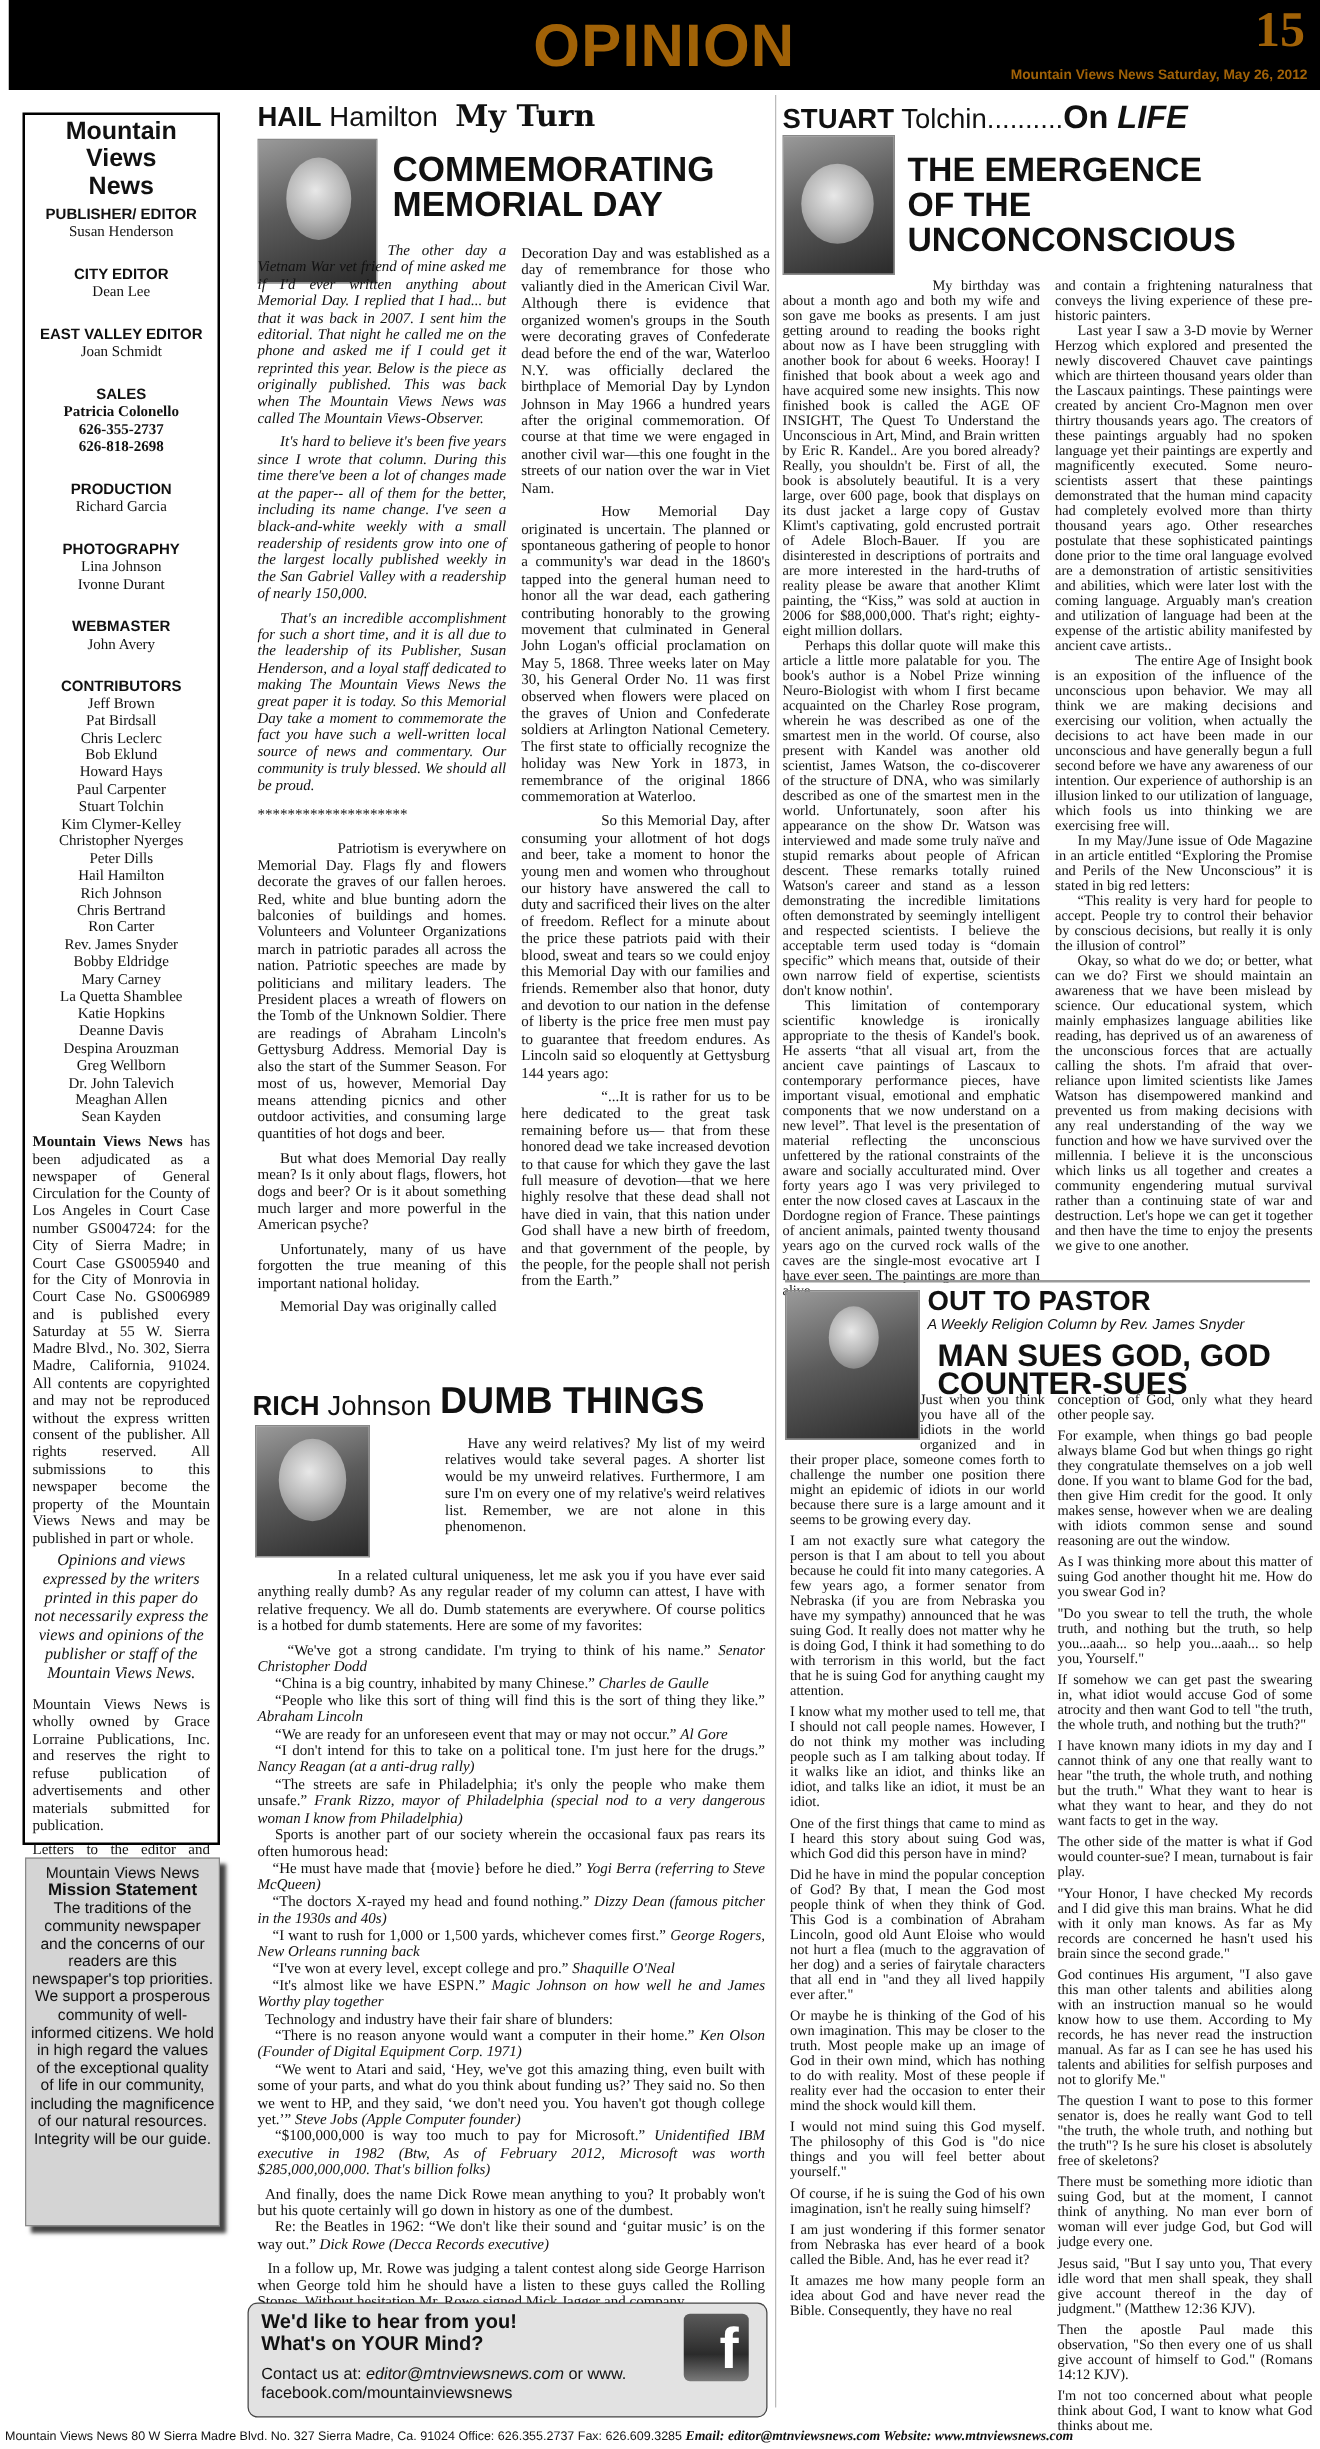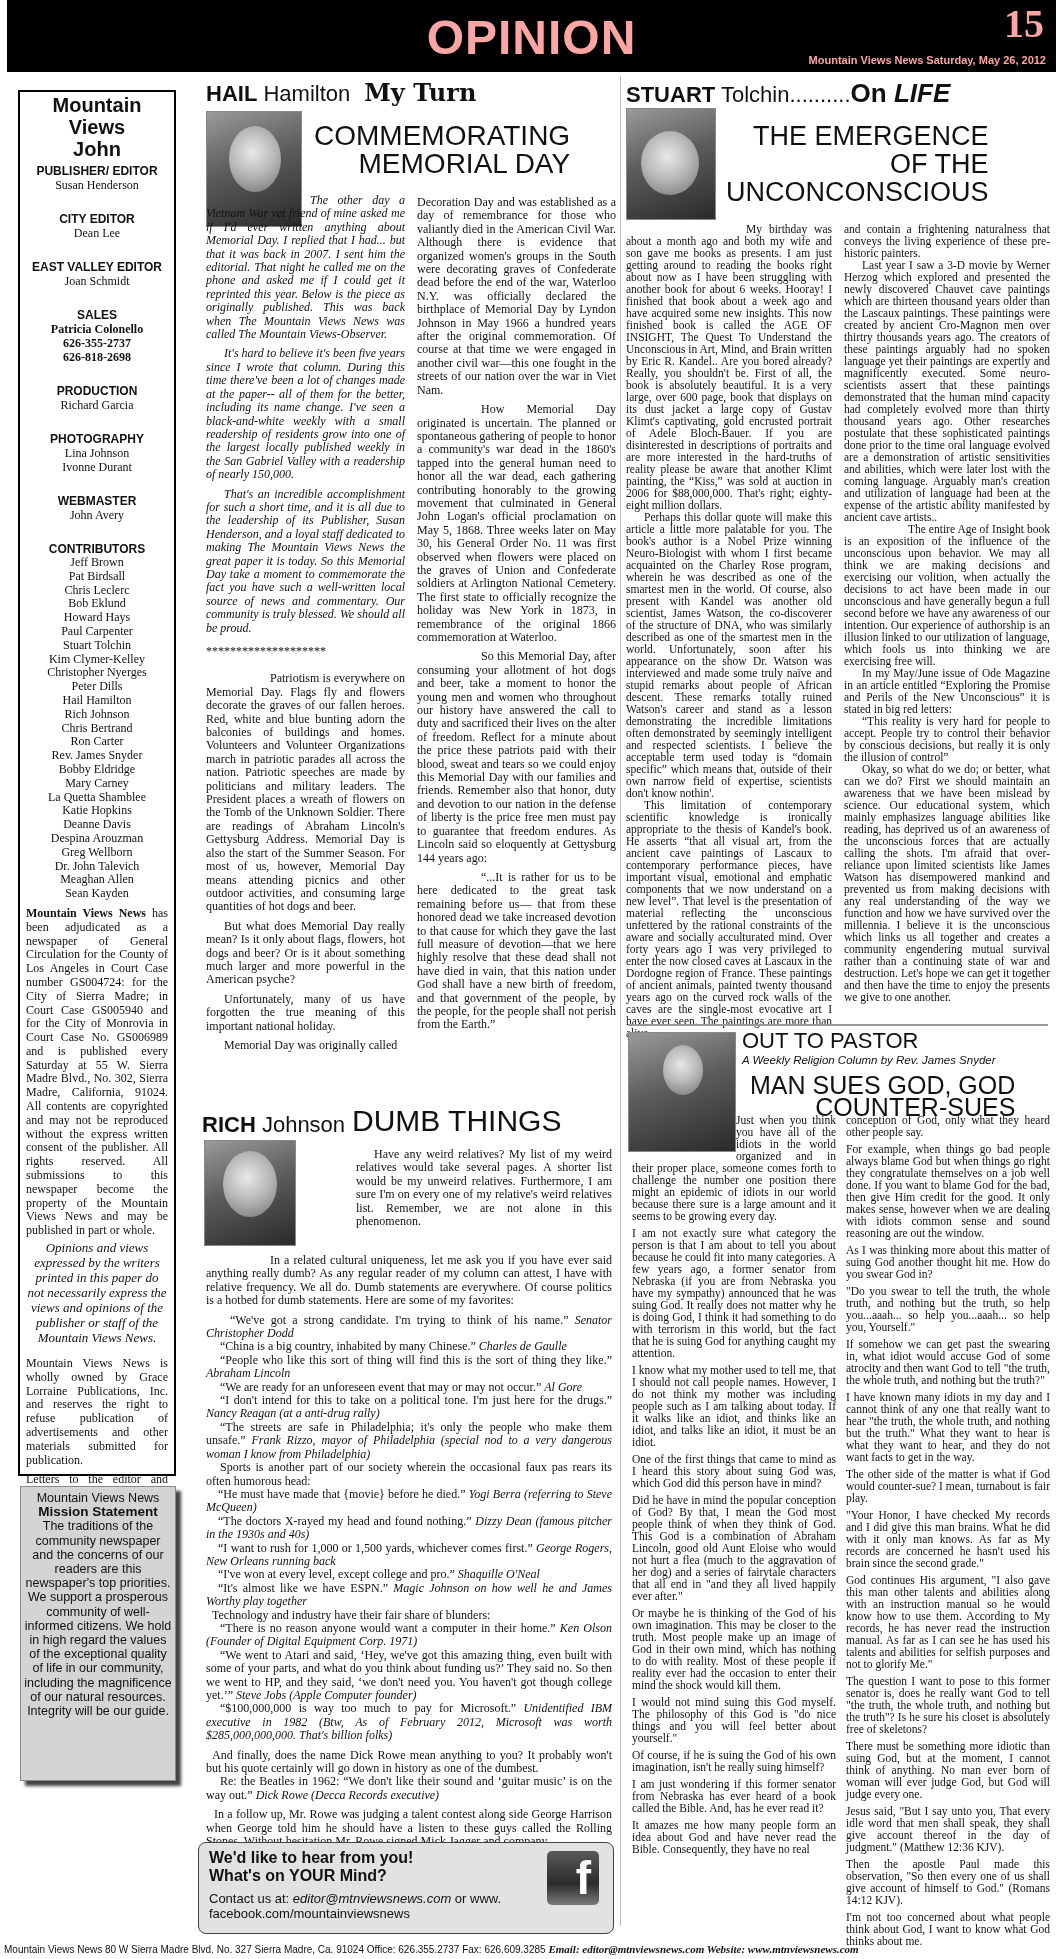--- a/index.html
+++ b/index.html
@@ -1,19 +1,19 @@
 <!DOCTYPE html>
 <html><head>
 <meta charset="utf-8">
 <style>
   * { box-sizing: border-box; margin: 0; padding: 0; }
   html, body { width: 1056px; height: 1959px; background: #fff; overflow: hidden; }
   body { position: relative; font-family: "Liberation Serif", serif; color: #111; }
 
-  .masthead { position: absolute; left: 7px; top: 0; width: 1049px; height: 72px; background: #000; color: #fca5a5; }
+  .masthead { position: absolute; left: 7px; top: 0; width: 1049px; height: 72px; background: #000; color: #a16207; }
   .masthead .title { position: absolute; left: 0; right: 0; top: 10px; text-align: center; font-family: "Liberation Sans", sans-serif; font-weight: bold; font-size: 48px; letter-spacing: 1px; }
   .masthead .pageno { position: absolute; right: 12px; top: 0; font-family: "Liberation Serif", serif; font-weight: bold; font-size: 40px; }
   .masthead .dateline { position: absolute; right: 10px; bottom: 6px; font-family: "Liberation Sans", sans-serif; font-weight: bold; font-size: 11px; }
 
   
   .staffbox { position: absolute; left: 18px; top: 90px; width: 158px; height: 1386px; border: 2px solid #000; padding: 2px 6px; text-align: center; font-size: 12px; line-height: 14px; }
   .staffbox .paper { font-family: "Liberation Sans", sans-serif; font-weight: bold; font-size: 20px; line-height: 22px; margin-bottom: 4px; }
   .staffbox .role { font-family: "Liberation Sans", sans-serif; font-weight: bold; font-size: 12px; margin-top: 20px; }
   .staffbox .role.first { margin-top: 0; }
   .staffbox .name { font-size: 12px; }
@@ -31,21 +31,21 @@
   
   .col-mid { position: absolute; left: 196px; width: 420px; }
   .col-right { position: absolute; left: 626px; width: 424px; }
   .vrule { position: absolute; top: 76px; width: 1px; height: 1850px; background: #bbb; }
 
   .byline { font-family: "Liberation Sans", sans-serif; font-size: 22px; white-space: nowrap; }
   .byline b { font-weight: bold; }
   .byline .light { font-weight: normal; }
   .byline .slug { font-family: "DejaVu Serif", serif; font-weight: bold; font-size: 24px; margin-left: 14px; }
   .byline .slug-sans { font-family: "Liberation Sans", sans-serif; font-weight: bold; font-size: 26px; }
-  .headline { font-family: "Liberation Sans", sans-serif; font-weight: normal; line-height: 1.0; text-align: right; }
+  .headline { font-family: "Liberation Sans", sans-serif; font-weight: bold; line-height: 1.0; }
 
   .photo { position: absolute; border: 1px solid #888; background: linear-gradient(160deg, #9a9a9a 0%, #5c5c5c 45%, #2a2a2a 100%); }
   .photo .face { position: absolute; border-radius: 50%; background: radial-gradient(circle at 45% 40%, #e8e8e8 0%, #b9b9b9 45%, #6f6f6f 100%); }
 
   .body-text { font-size: 12px; line-height: 13.4px; text-align: justify; }
   .body-text p { margin-bottom: 6px; }
   .body-text p.indent { text-indent: 18px; }
   .body-text p.deep { text-indent: 64px; }
   .body-text p.tight { margin-bottom: 0; }
   .italic { font-style: italic; }
@@ -68,21 +68,21 @@
 <div class="masthead">
   <div class="title">OPINION</div>
   <div class="pageno">15</div>
   <div class="dateline">Mountain Views News  Saturday, May 26, 2012</div>
 </div>
 
 <div class="staffbox">
   <div class="paper">
     <div>Mountain</div>
     <div>Views</div>
-    <div>John</div>
+    <div>News</div>
   </div>
   <div id="staff-roles">
       <div class="role first">PUBLISHER/ EDITOR</div>
       <div>
         <div class="name">Susan Henderson</div>
       </div>
       <div class="role">CITY EDITOR</div>
       <div>
         <div class="name">Dean Lee</div>
       </div>

